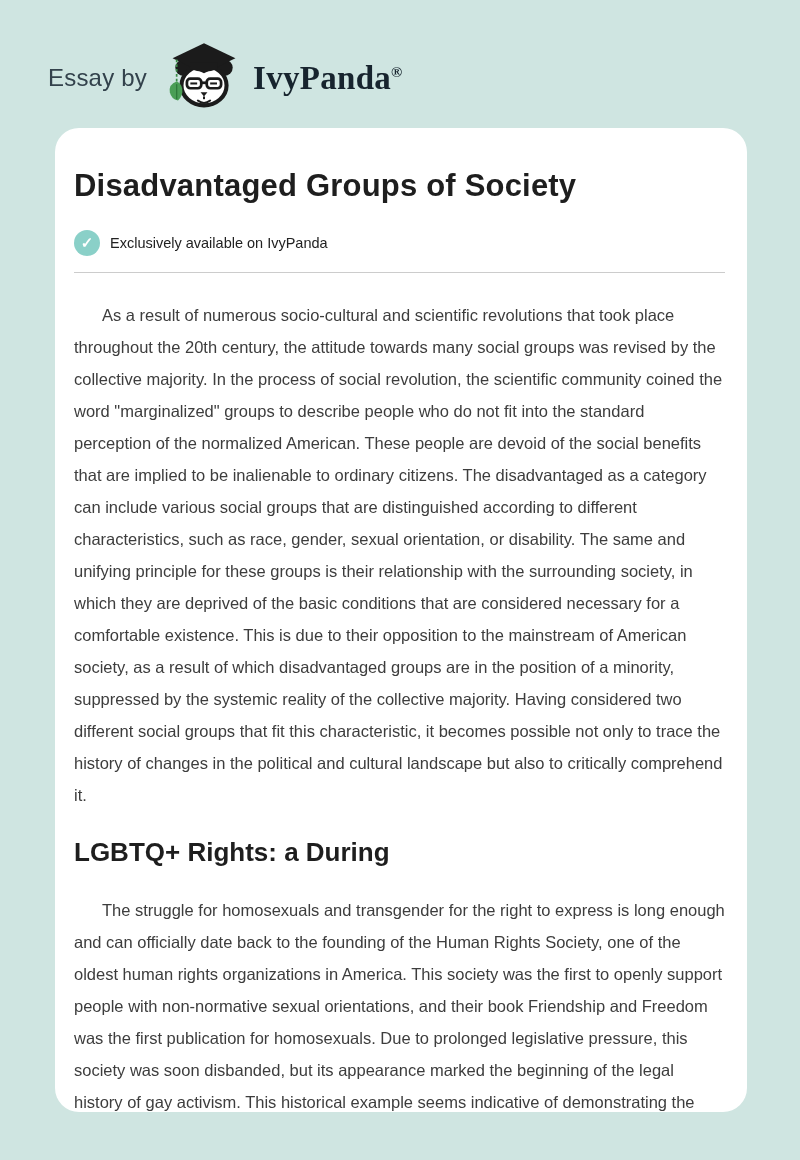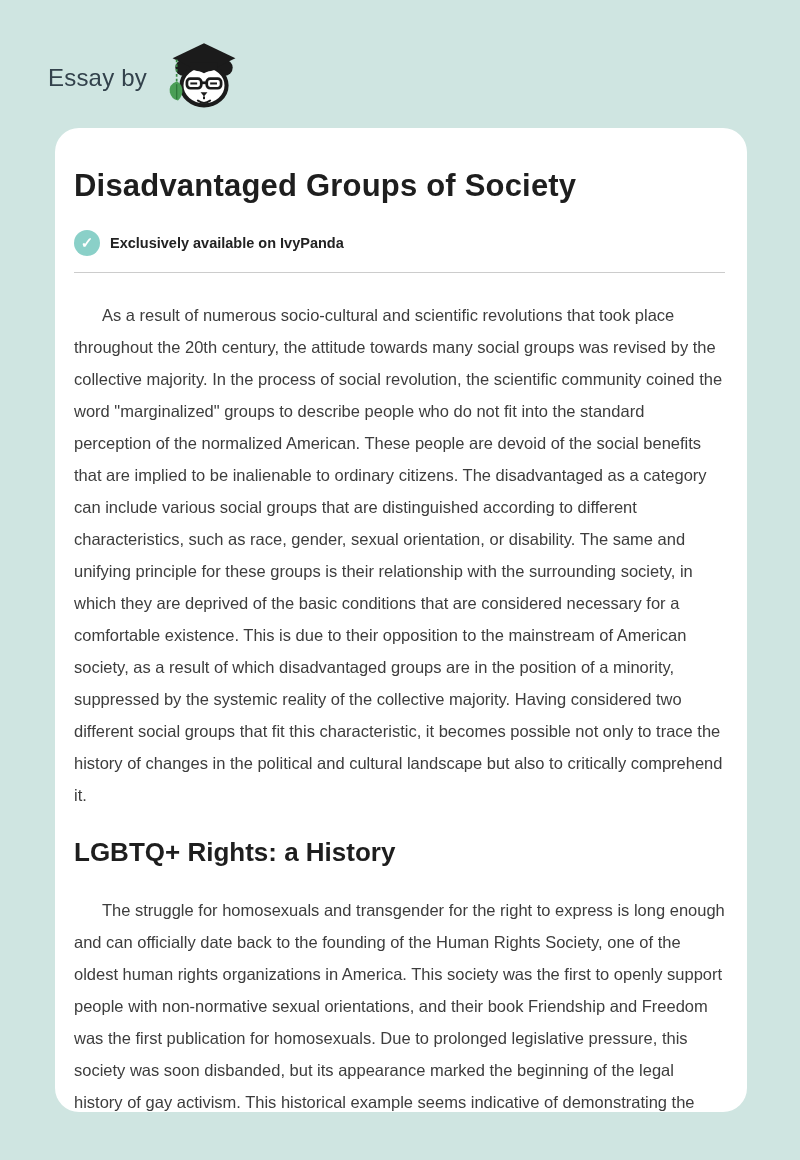--- a/index.html
+++ b/index.html
@@ -68,21 +68,21 @@
     font-size: 15px;
     font-weight: 700;
     display: flex;
     align-items: center;
     justify-content: center;
     margin-right: 10px;
     flex: 0 0 auto;
   }
   .badge-label {
     font-size: 14.5px;
-    font-weight: 700;
+    font-weight: 400;
     color: #222222;
   }
   .divider {
     border: none;
     border-top: 1px solid #cccccc;
     margin: 0 0 26px 0;
   }
   .section-heading {
     font-size: 26px;
     font-weight: 700;
@@ -121,34 +121,35 @@
       <line x1="69" y1="63" x2="79" y2="63" stroke="#1b1b1b" stroke-width="3"></line>
 
       <path d="M55 76 L65 76 L60 82 Z" fill="#1b1b1b"></path>
       <line x1="60" y1="82" x2="60" y2="86" stroke="#1b1b1b" stroke-width="3"></line>
       <path d="M51 88 Q60 95 69 88" fill="none" stroke="#1b1b1b" stroke-width="3" stroke-linecap="round"></path>
 
       <line x1="20" y1="28" x2="20" y2="62" stroke="#3c8c48" stroke-width="2.5" stroke-dasharray="4 3"></line>
       <path d="M20 60 Q8 64 10 76 Q12 86 22 88 Q30 80 28 70 Q26 62 20 60 Z" fill="#4a9e55"></path>
       <line x1="20" y1="64" x2="20" y2="86" stroke="#2e7a3a" stroke-width="2"></line>
     </svg>
+    <span class="brand"><span>IvyPanda</span><sup>®</sup></span>
   </div>
 </div>
 
 <div class="card">
   <h1 class="page-title">Disadvantaged Groups of Society</h1>
 
   <div class="badge-row">
     <span class="check-circle">✓</span>
     <span class="badge-label">Exclusively available on IvyPanda</span>
   </div>
 
   <hr class="divider">
 
   <div class="section">
     <p class="para">As a result of numerous socio-cultural and scientific revolutions that took place throughout the 20th century, the attitude towards many social groups was revised by the collective majority. In the process of social revolution, the scientific community coined the word "marginalized" groups to describe people who do not fit into the standard perception of the normalized American. These people are devoid of the social benefits that are implied to be inalienable to ordinary citizens. The disadvantaged as a category can include various social groups that are distinguished according to different characteristics, such as race, gender, sexual orientation, or disability. The same and unifying principle for these groups is their relationship with the surrounding society, in which they are deprived of the basic conditions that are considered necessary for a comfortable existence. This is due to their opposition to the mainstream of American society, as a result of which disadvantaged groups are in the position of a minority, suppressed by the systemic reality of the collective majority. Having considered two different social groups that fit this characteristic, it becomes possible not only to trace the history of changes in the political and cultural landscape but also to critically comprehend it.</p>
   </div>
 
   <div class="section">
-    <h2 class="section-heading">LGBTQ+ Rights: a History</h2>
+    <h2 class="section-heading">LGBTQ+ Rights: a During</h2>
     <p class="para">The struggle for homosexuals and transgender for the right to express is long enough and can officially date back to the founding of the Human Rights Society, one of the oldest human rights organizations in America. This society was the first to openly support people with non-normative sexual orientations, and their book Friendship and Freedom was the first publication for homosexuals. Due to prolonged legislative pressure, this society was soon disbanded, but its appearance marked the beginning of the legal history of gay activism. This historical example seems indicative of demonstrating the pressure of the prevailing social forces over the groups marginalized by it. Subsequently, the fight against homosexuals was at the official level after the end of the post-war restoration (Portmann, 2018). During that time, thousands of people</p>
   </div>
 </div>
 
 </body></html>

